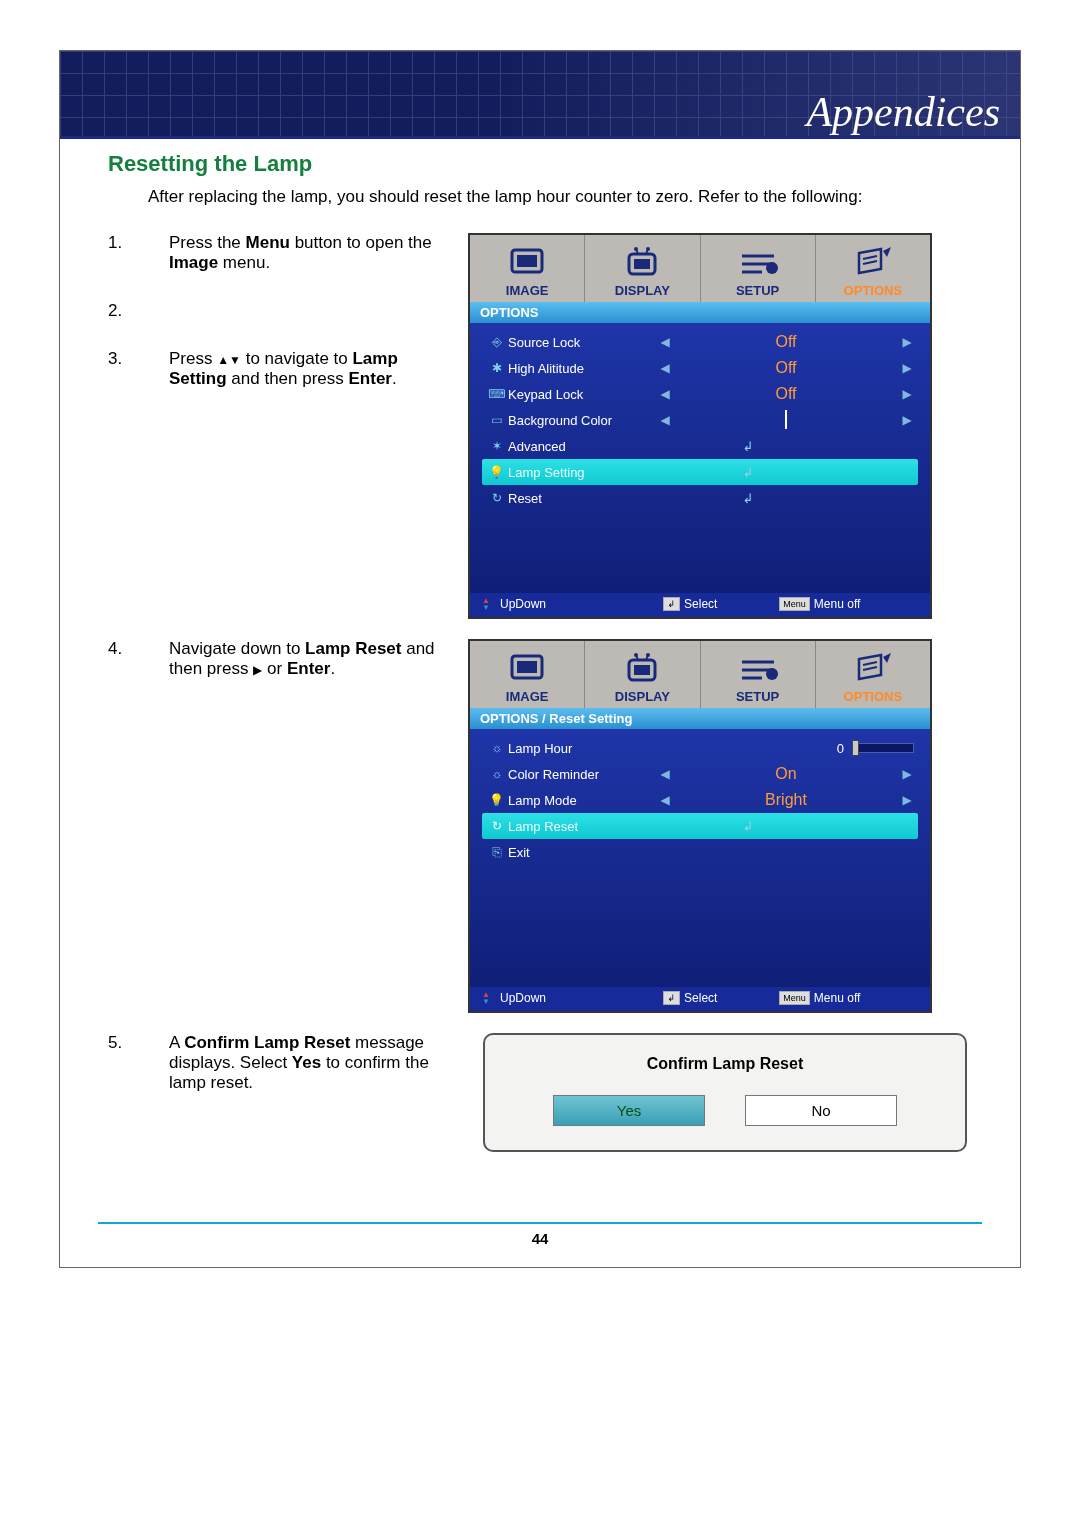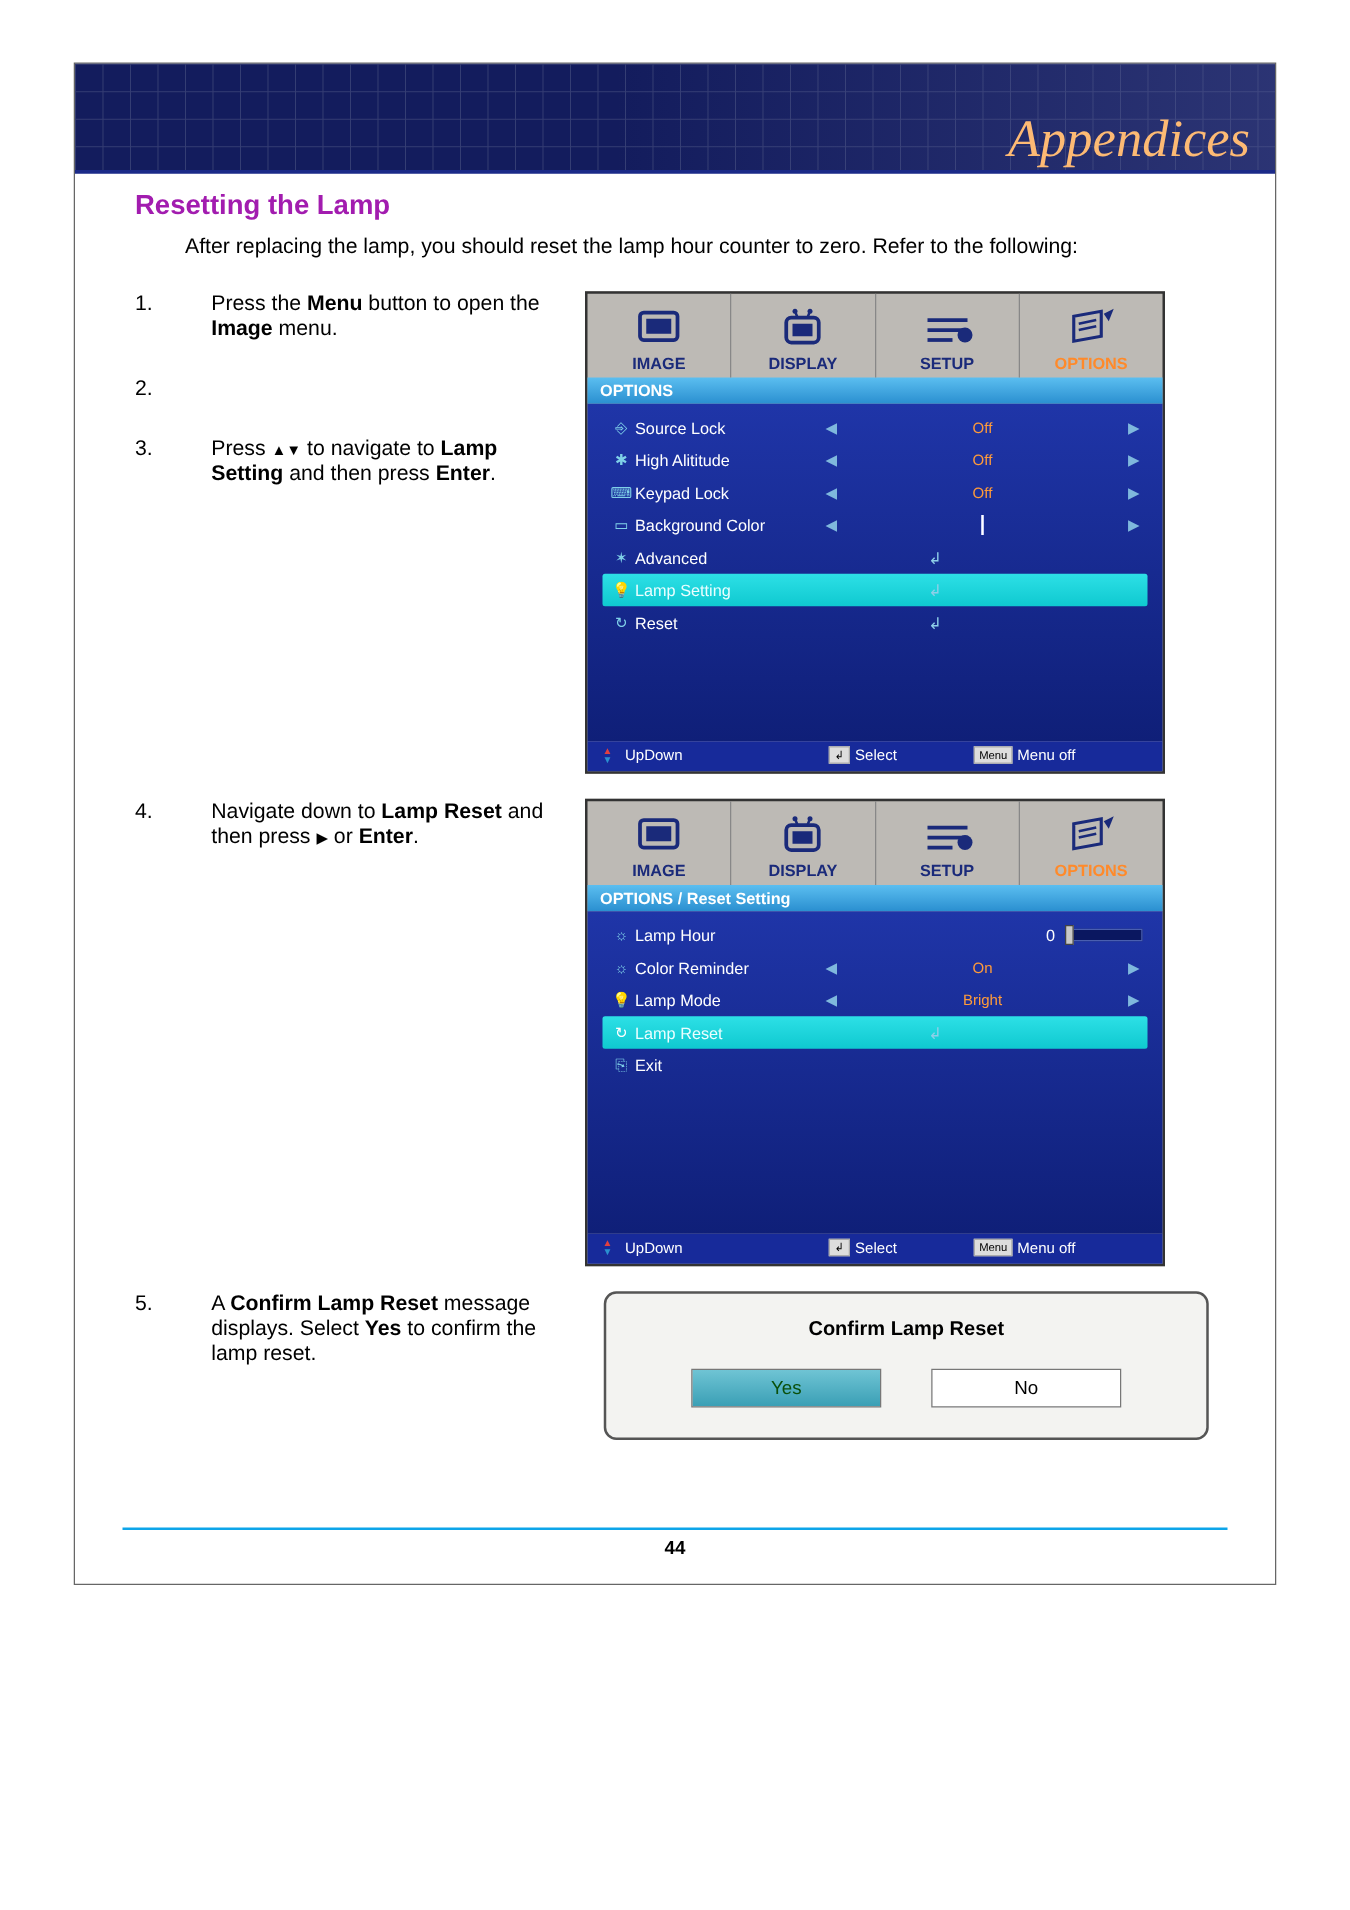--- a/index.html
+++ b/index.html
@@ -34,31 +34,31 @@
     top: 0; right: 0; width: 55%; height: 100%;
     background: linear-gradient(90deg, rgba(19,28,93,0) 0%, rgba(80,88,150,0.4) 100%);
   }
   .header-title {
     position: absolute;
     right: 20px;
     bottom: 0px;
     font-family: "Book Antiqua", Palatino, serif;
     font-style: italic;
     font-size: 42px;
-    color: #fdba74;
+    color: #ffffff;
   }
   .header-underline {
     height: 3px;
     background: #1b2a88;
   }
   .content {
     padding: 12px 38px 20px 48px;
   }
   .section-title {
-    color: #a21caf;
+    color: #15803d;
     font-size: 22px;
     font-weight: bold;
     margin: 0 0 10px 0;
   }
   .intro {
     font-size: 17px;
     margin-left: 40px;
     margin-bottom: 26px;
   }
   .steps-row {
@@ -146,21 +146,21 @@
   .row-left-arrow, .row-right-arrow {
     color: #7fb8dd;
     font-size: 12px;
     width: 14px;
     text-align: center;
   }
   .row-value {
     flex: 1;
     text-align: center;
     color: #ff9b3a;
-    font-size: 12px;
+    font-size: 16px;
   }
   .row-enter {
     width: 180px;
     text-align: center;
     color: #8fcfe8;
   }
   .row-swatch {
     width: 18px; height: 12px;
     background: #1f3fe0;
     border: 1px solid #fff;

